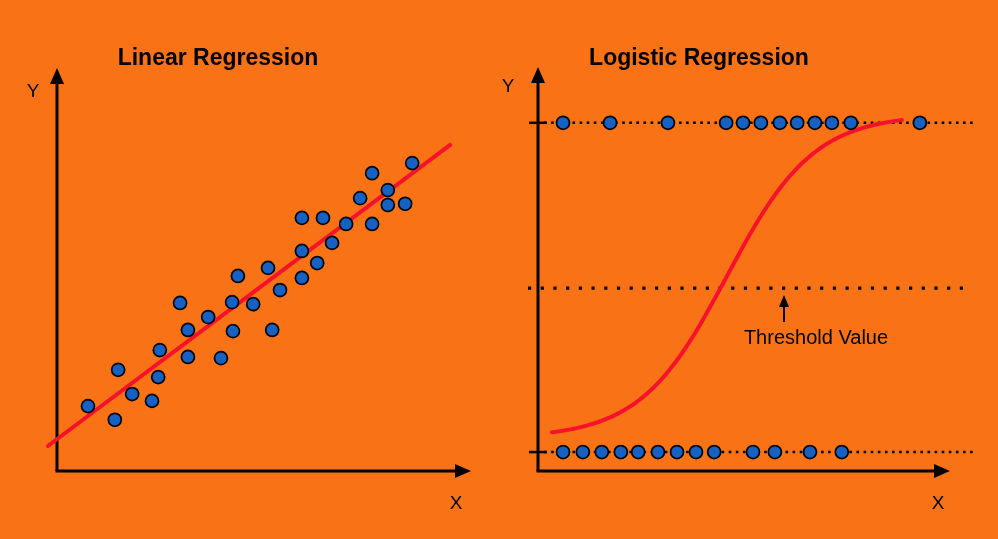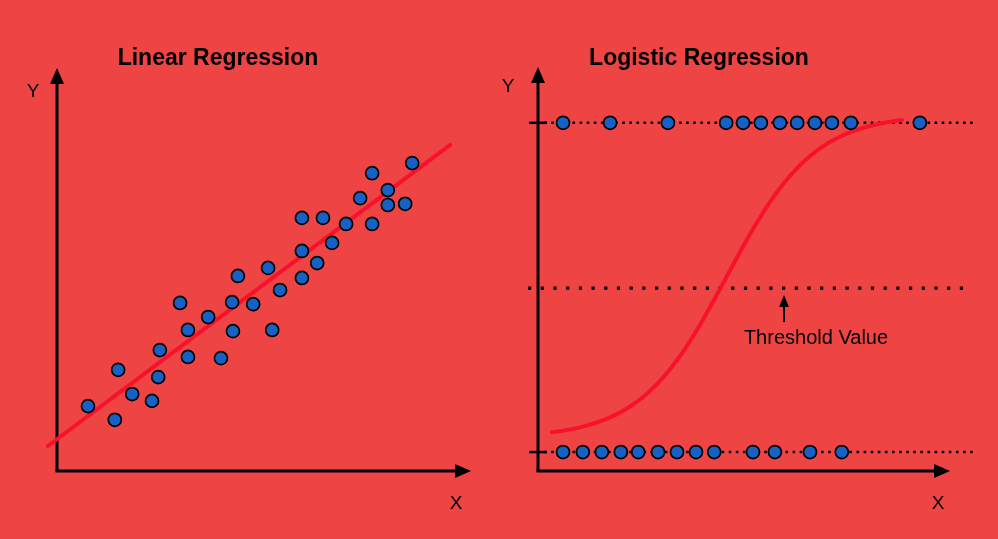--- a/index.html
+++ b/index.html
@@ -1,16 +1,16 @@
 <!DOCTYPE html>
 <html><head>
 <meta charset="utf-8">
 <style>
   html,body{margin:0;padding:0;background:#fff;}
-  .figure{position:relative;width:998px;height:539px;background:#ef4444;display:flex;overflow:hidden;}
+  .figure{position:relative;width:998px;height:539px;background:#f97316;display:flex;overflow:hidden;}
   svg.panel{display:block;width:499px;height:539px;}
   text{font-family:"Liberation Sans",sans-serif;fill:#000000;}
   .title{font-size:23px;font-weight:bold;text-anchor:middle;}
   .axis-label{font-size:19px;text-anchor:middle;}
   .annotation{font-size:20px;text-anchor:middle;}
 </style>
 </head>
 <body>
 
 <div class="figure">

